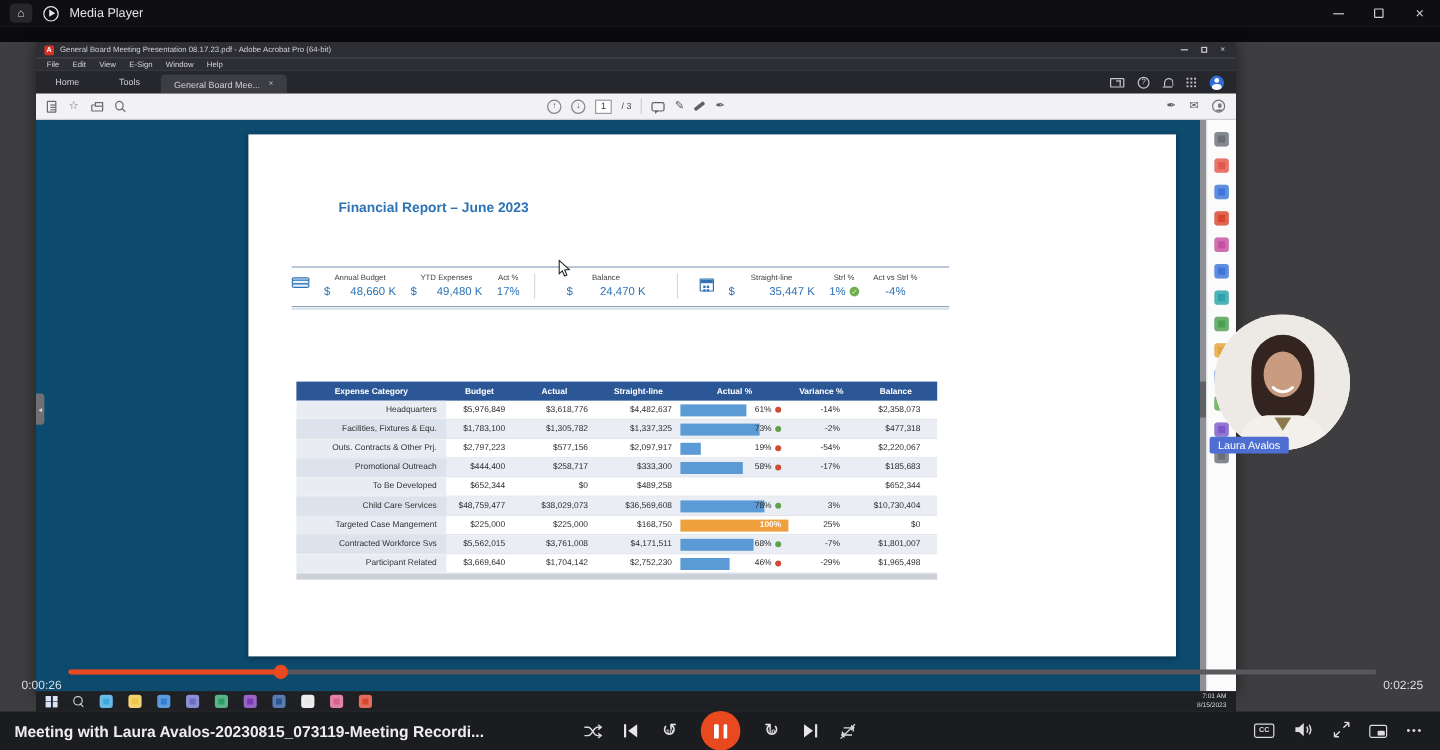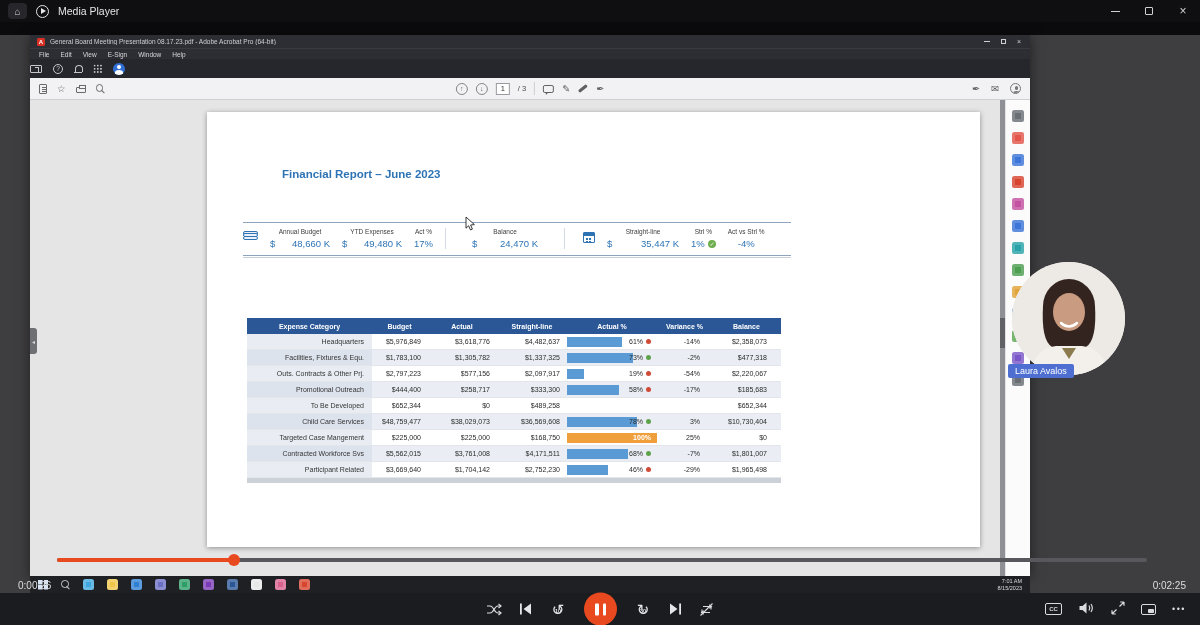--- a/index.html
+++ b/index.html
@@ -69,21 +69,21 @@
   .ic-bubble{width:11px;height:8px;border:1px solid #5f5f64;border-radius:2px;position:relative;margin-top:1px}
   .ic-bubble::after{content:"";position:absolute;left:2px;bottom:-3px;border-left:3px solid #5f5f64;border-bottom:3px solid transparent}
   .glyph-sm{font-size:9.5px;line-height:1;color:#5f5f64}
   .ic-marker{width:10px;height:3px;background:#5f5f64;border-radius:1px;transform:rotate(-38deg)}
   .tool-right{margin-left:auto;display:flex;align-items:center;gap:11px;padding-right:9px}
   .ic-person{width:11px;height:11px;border:1px solid #77777b;border-radius:50%;position:relative;overflow:hidden}
   .ic-person::before{content:"";position:absolute;left:3.5px;top:2px;width:3.5px;height:3.5px;border-radius:50%;background:#77777b}
   .ic-person::after{content:"";position:absolute;left:1.5px;top:6.5px;width:7px;height:4px;border-radius:50% 50% 0 0;background:#77777b}
 
   
-  .acr-doc{position:absolute;top:65px;left:0;right:25px;bottom:0;background:#e5e5e5;overflow:hidden}
+  .acr-doc{position:absolute;top:65px;left:0;right:25px;bottom:0;background:#0c4a6e;overflow:hidden}
   .acr-scroll{position:absolute;right:0;top:0;bottom:0;width:5px;background:#8e9095}
   .acr-scroll i{position:absolute;top:218px;right:0;width:5px;height:30px;background:#5f6165;display:block}
   .acr-collapse{position:absolute;left:0;top:228px;width:7px;height:26px;background:#6e7074;color:#d8d8dc;font-size:6px;display:flex;align-items:center;justify-content:center;border-radius:0 3px 3px 0}
   .acr-rail{position:absolute;right:0;top:65px;width:25px;bottom:0;background:#fbfbfc;border-left:1px solid #e2e2e6;display:flex;flex-direction:column;align-items:center;gap:10px;padding-top:10px}
   .rail-icon{width:12px;height:12px;border-radius:2.5px;display:block;box-shadow:inset 0 0 0 3px rgba(255,255,255,.18)}
 
   
   .acr-page{position:absolute;left:177px;top:12px;width:773px;height:435px;background:#fff;box-shadow:0 1px 5px rgba(0,0,0,.38)}
   .pg-title{position:absolute;left:75px;top:56px;font-size:11.5px;font-weight:bold;color:#2e74b5}
   .sum{position:absolute;left:36px;top:110px;width:548px;border-top:1px solid #8ea3bd;border-bottom:1px solid #8ea3bd;padding:5px 0 6px;display:flex;align-items:flex-start;gap:12px}
@@ -133,21 +133,21 @@
   .tb-searchic::before{content:"";position:absolute;left:0;top:0;width:5.5px;height:5.5px;border:1.2px solid #c9c9cc;border-radius:50%}
   .tb-searchic::after{content:"";position:absolute;right:.5px;bottom:.5px;width:3.5px;height:1.2px;background:#c9c9cc;transform:rotate(45deg)}
   .tb-app{width:11px;height:11px;border-radius:2.5px;display:block;box-shadow:inset 0 0 0 3px rgba(255,255,255,.22)}
   #tb-clock{position:absolute;right:8px;top:2px;text-align:right;color:#dcdcde;font-size:5.5px;line-height:6.5px}
 
   
   #webcam{position:absolute;left:1012px;top:240px;width:113px;height:113px;border-radius:50%;overflow:hidden;background:#edeae6}
   #name-tag{position:absolute;left:1008px;top:342px;background:#4e6fd1;color:#fff;font-size:9px;padding:2px 7px;border-radius:2px;z-index:5}
 
   
-  .seek-time{position:absolute;top:558px;font-size:10px;color:#dedee2;z-index:30}
+  .seek-time{position:absolute;top:544px;font-size:10px;color:#dedee2;z-index:30}
   #seek-elapsed{left:18px}
   #seek-duration{right:14px}
   #seek-track{position:absolute;left:57px;right:53px;top:536px;height:4px;border-radius:2px;background:#57575c;z-index:30}
   #seek-fill{position:absolute;left:0;top:0;bottom:0;border-radius:2px;background:#e8491f}
   #seek-thumb{position:absolute;top:-4px;width:12px;height:12px;margin-left:-6px;border-radius:50%;background:#e8491f}
 
   
   #controls{position:absolute;left:0;top:593px;width:1200px;height:32px;background:#1b1c1f;display:flex;align-items:center;z-index:50}
   #now-playing{margin-left:12px;font-size:13px;font-weight:bold;color:#ededf0;max-width:440px;white-space:nowrap;overflow:hidden;text-overflow:ellipsis}
   #c-center{position:absolute;left:50%;top:50%;transform:translate(-50%,-50%);display:flex;align-items:center;gap:17px}
@@ -205,20 +205,36 @@
 
   <span class="menu-item">View</span>
 
   <span class="menu-item">E-Sign</span>
 
   <span class="menu-item">Window</span>
 
   <span class="menu-item">Help</span>
 </nav>
     <div class="acr-tabbar">
+      <div class="acr-tabs">
+  <div class="acr-tab">
+    <span>Home</span>
+
+  </div>
+
+  <div class="acr-tab">
+    <span>Tools</span>
+
+  </div>
+
+  <div class="acr-tab active">
+    <span>General Board Mee...</span>
+    <span class="tab-close">×</span>
+  </div>
+</div>
       <div class="acr-tab-icons">
         <span class="ti-share"></span>
         <span class="ti-help">?</span>
         <span class="ti-bell"></span>
         <span class="ti-grid"></span>
         <span class="ti-avatar"></span>
       </div>
     </div>
     <div class="acr-toolbar">
       <div class="tool-left">
@@ -549,20 +565,21 @@
 
   <span id="seek-elapsed" class="seek-time">0:00:26</span>
   <div id="seek-track">
     <div id="seek-fill" style="width: 16.2%;"></div>
     <div id="seek-thumb" style="left: 16.2%;"></div>
   </div>
   <span id="seek-duration" class="seek-time">0:02:25</span>
 </main>
 
 <footer id="controls">
+  <div id="now-playing">Meeting with Laura Avalos-20230815_073119-Meeting Recordi...</div>
 
   <div id="c-center">
     <button>
       <svg width="16" height="14" viewBox="0 0 16 14" stroke="#dcdce0" stroke-width="1.2" fill="none">
           <path d="M1 3.5 h3 c4 0 4 7 8 7 h2"></path>
           <path d="M1 10.5 h3 c4 0 4 -7 8 -7 h2"></path>
           <path d="M12.5 1.5 L15 3.5 12.5 5.5"></path>
           <path d="M12.5 8.5 L15 10.5 12.5 12.5"></path>
         </svg>
     </button>

